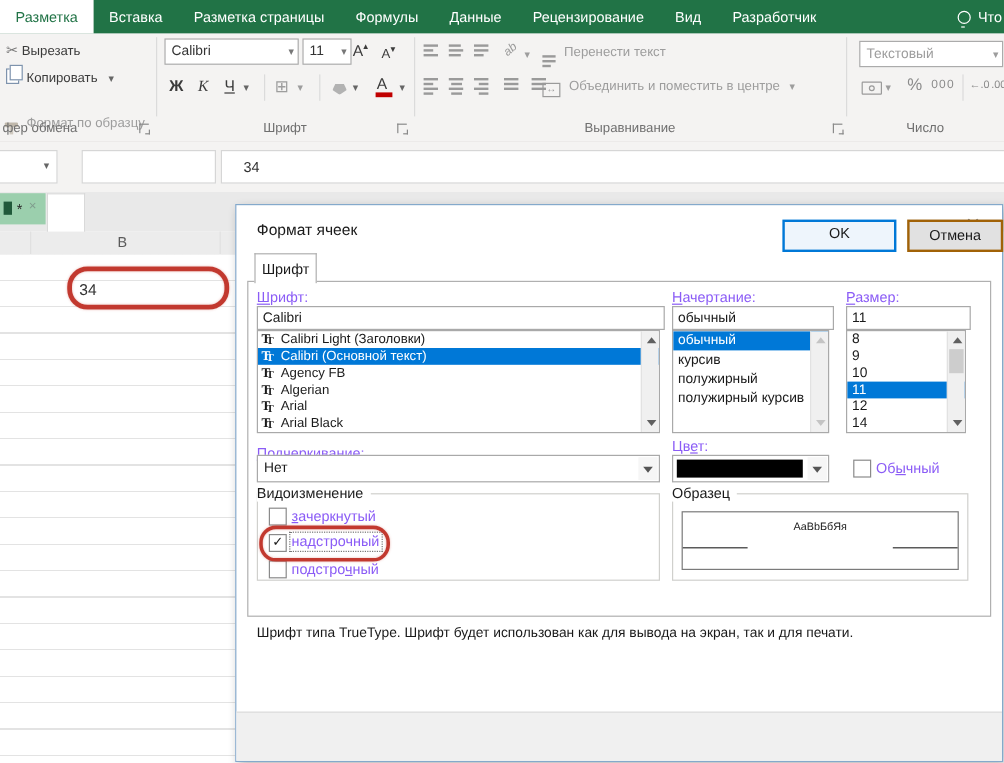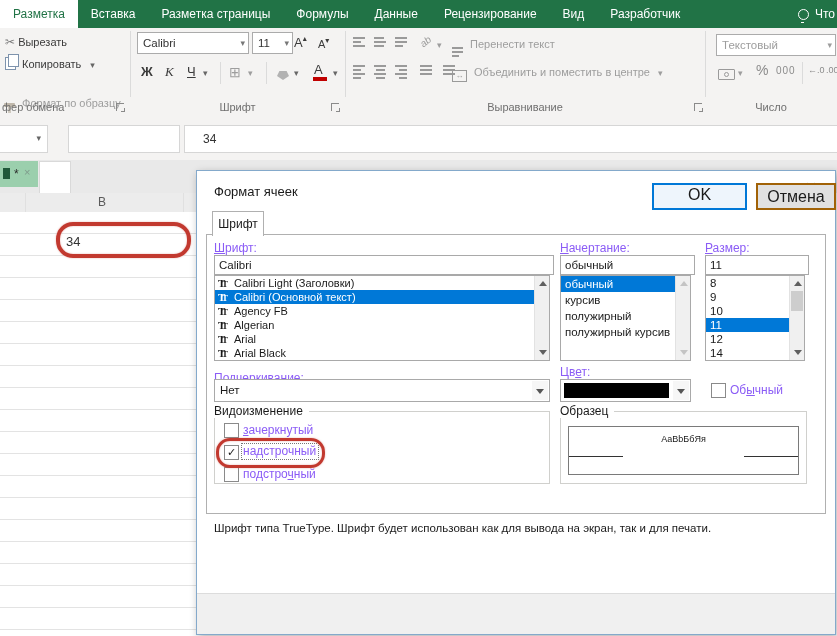--- a/index.html
+++ b/index.html
@@ -86,21 +86,21 @@
   .ddbtn::after{content:"";position:absolute;left:4px;top:8px;border-left:4px solid transparent;border-right:4px solid transparent;border-top:5px solid #555;}
   .swatch{position:absolute;left:3px;top:3px;right:21px;bottom:3px;background:#000;}
   .cb{position:absolute;width:13px;height:13px;background:#fff;border:1px solid #8a8a8a;font-size:11px;line-height:12px;text-align:center;color:#1a1a1a;}
   .grp{position:absolute;border:1px solid #d0d0cd;}
   .grptitle{position:absolute;font-size:12px;background:#fff;padding-right:6px;z-index:1;text-align:center;}
   .focusdot{outline:1px dotted #777;}
   .prevbox{position:absolute;border:1px solid #7a7a7a;background:#fff;}
   .bline{position:absolute;height:1px;background:#333;top:29px;}
   .desc{position:absolute;left:17px;top:351px;width:604px;font-size:11.5px;}
   .footer{position:absolute;left:0;bottom:0;width:100%;height:40px;background:#f0f0f0;border-top:1px solid #dcdcdc;}
-  .btn{position:absolute;height:23px;font-size:16px;text-align:center;line-height:23px;cursor:default;}
+  .btn{position:absolute;height:23px;font-size:12px;text-align:center;line-height:23px;cursor:default;}
   .btn.ok{left:455px;top:12px;width:91px;background:#eef5fc;border:2px solid #0078d7;line-height:19px;}
   .btn.cancel{left:559px;top:12px;width:76px;background:#e1e1e1;border:2px solid #a16207;}
   .scissors{font-size:12px;color:#777;}
 </style>
 </head>
 <body>
 
 <div class="screen">
 
   <div class="tabbar">

